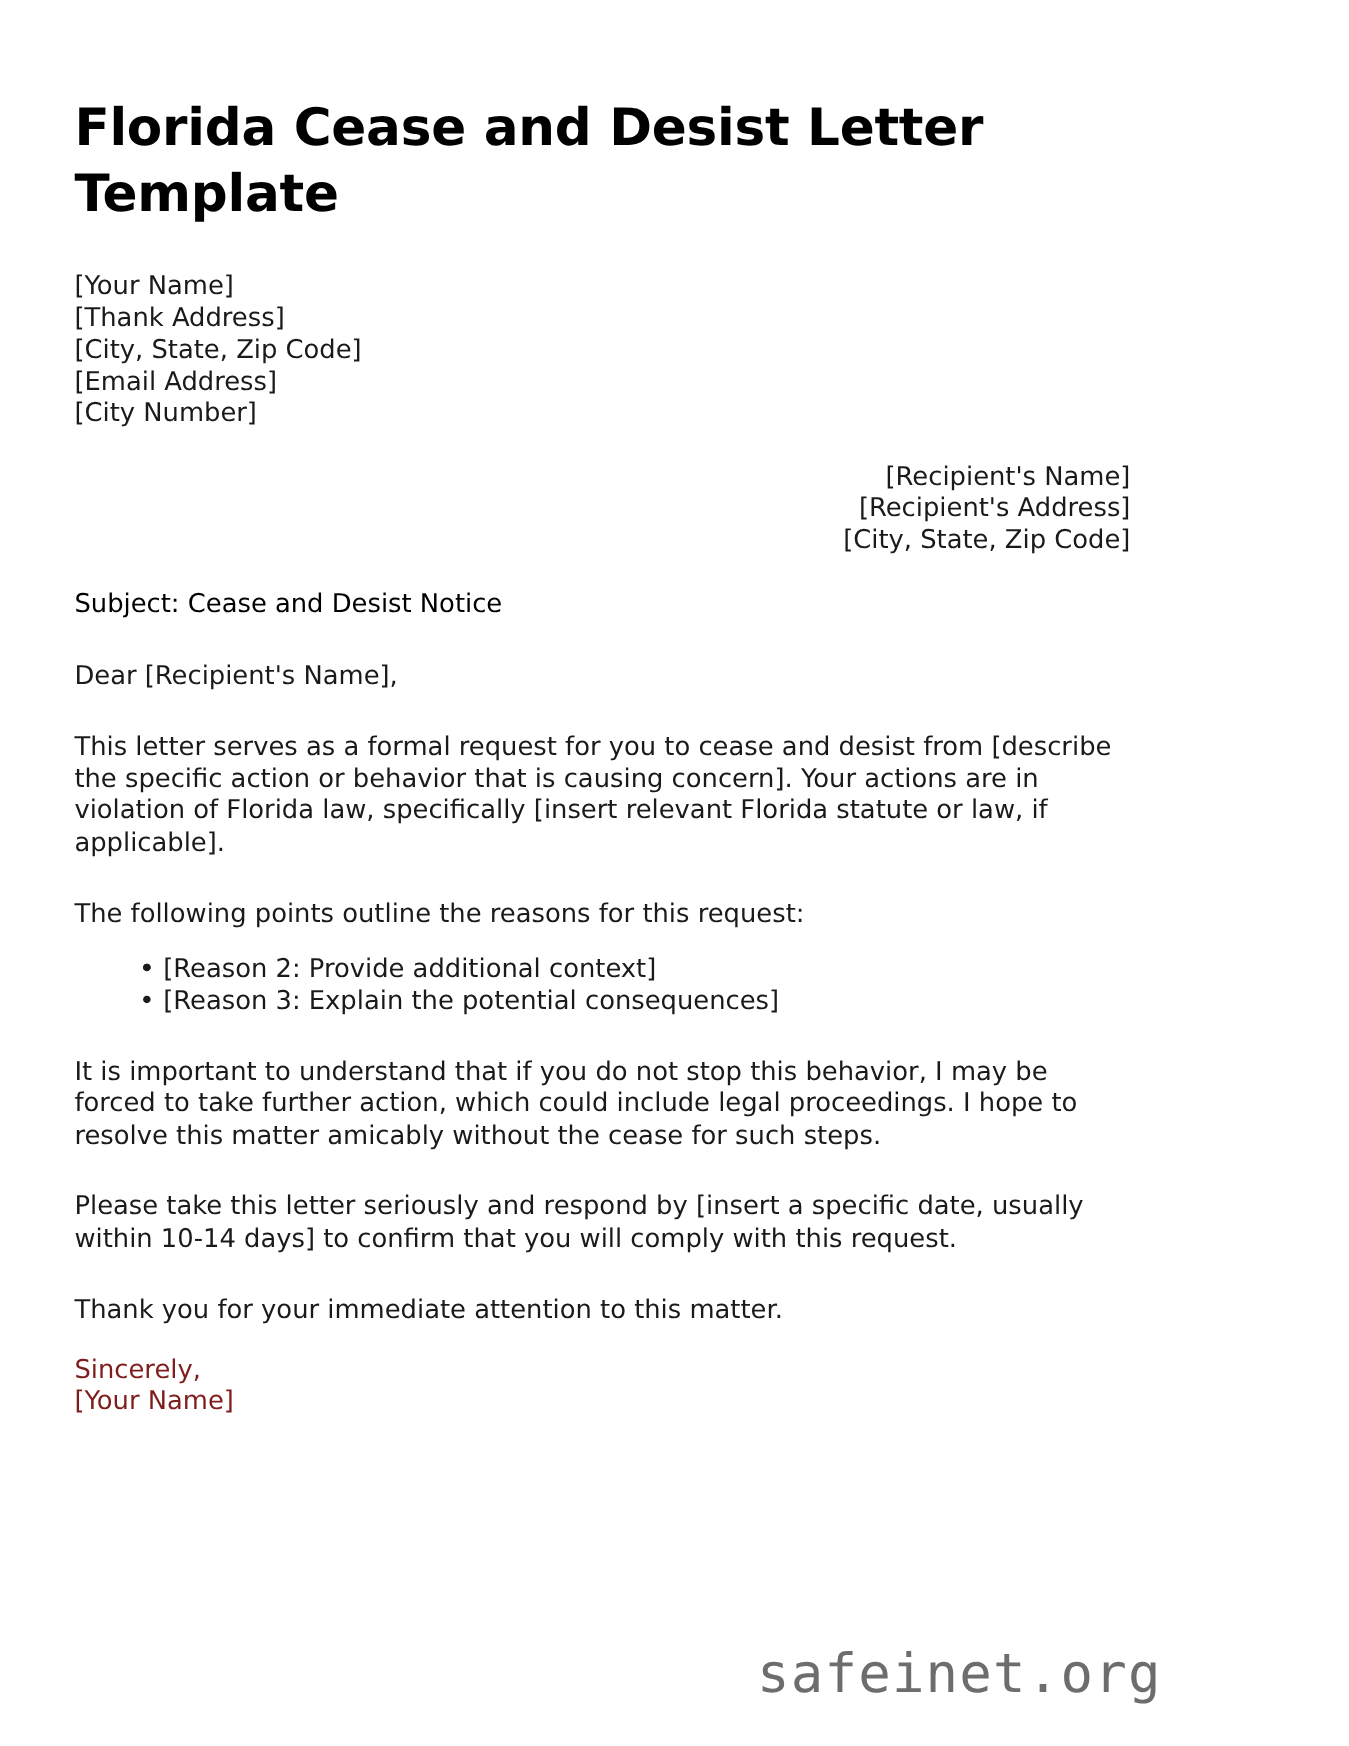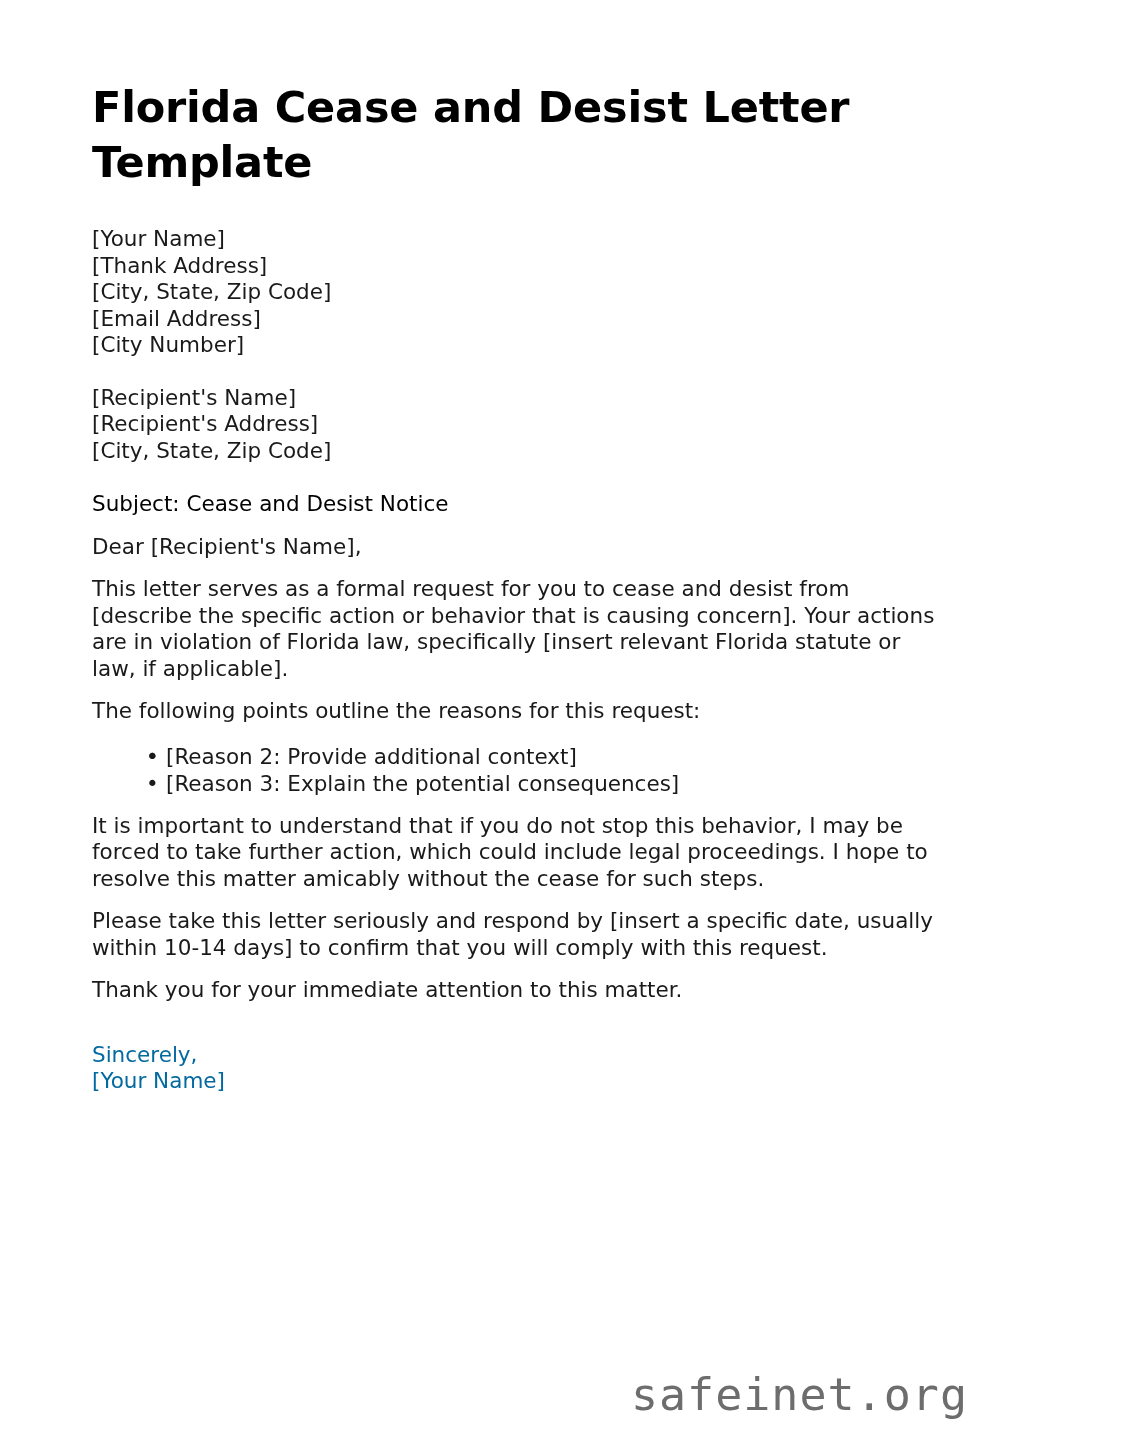--- a/index.html
+++ b/index.html
@@ -6,21 +6,21 @@
     margin: 0;
     padding: 0;
     background: #ffffff;
   }
   .page {
     position: relative;
     width: 1004px;
     height: 1455px;
     background: #ffffff;
     box-sizing: border-box;
-    padding: 62px 62px 0 92px;
+    padding: 62px 62px 0 62px;
     font-family: "DejaVu Sans", "Liberation Sans", sans-serif;
     color: #000000;
     overflow: hidden;
   }
   .doc-title {
     font-size: 43px;
     font-weight: bold;
     line-height: 55px;
     letter-spacing: -0.2px;
     margin: 18px 0 0 0;
@@ -33,30 +33,31 @@
     color: #1a1a1a;
   }
   .addr-block {
     margin-top: 36px;
   }
   .addr-block .line {
     white-space: nowrap;
   }
   .recipient-block {
     margin-top: 26px;
+    text-align: right;
   }
   .subject-line {
     margin-top: 27px;
     font-size: 21.5px;
     line-height: 26.5px;
     font-weight: normal;
     color: #000000;
   }
   .para {
-    margin-top: 16px;
+    margin-top: 33px;
     font-size: 21.5px;
     line-height: 26.5px;
     color: #1a1a1a;
     max-width: 995px;
   }
   .para.narrow {
     max-width: 700px;
   }
   .reasons-list {
     margin: 18px 0 0 0;
@@ -71,24 +72,24 @@
     padding-left: 20px;
   }
   .reasons-list li .bullet {
     position: absolute;
     left: 0;
     top: 0;
     font-size: 21.5px;
     line-height: 27px;
   }
   .signoff {
-    margin-top: 38px;
+    margin-top: 23px;
     font-size: 21.5px;
     line-height: 26.5px;
-    color: #0369a1;
+    color: #7f1d1d;
   }
   .watermark {
     position: absolute;
     right: 36px;
     bottom: 34px;
     font-family: "DejaVu Sans Mono", "Liberation Mono", monospace;
     font-size: 45px;
     line-height: 52px;
     color: #6d6d6d;
     letter-spacing: 1px;

